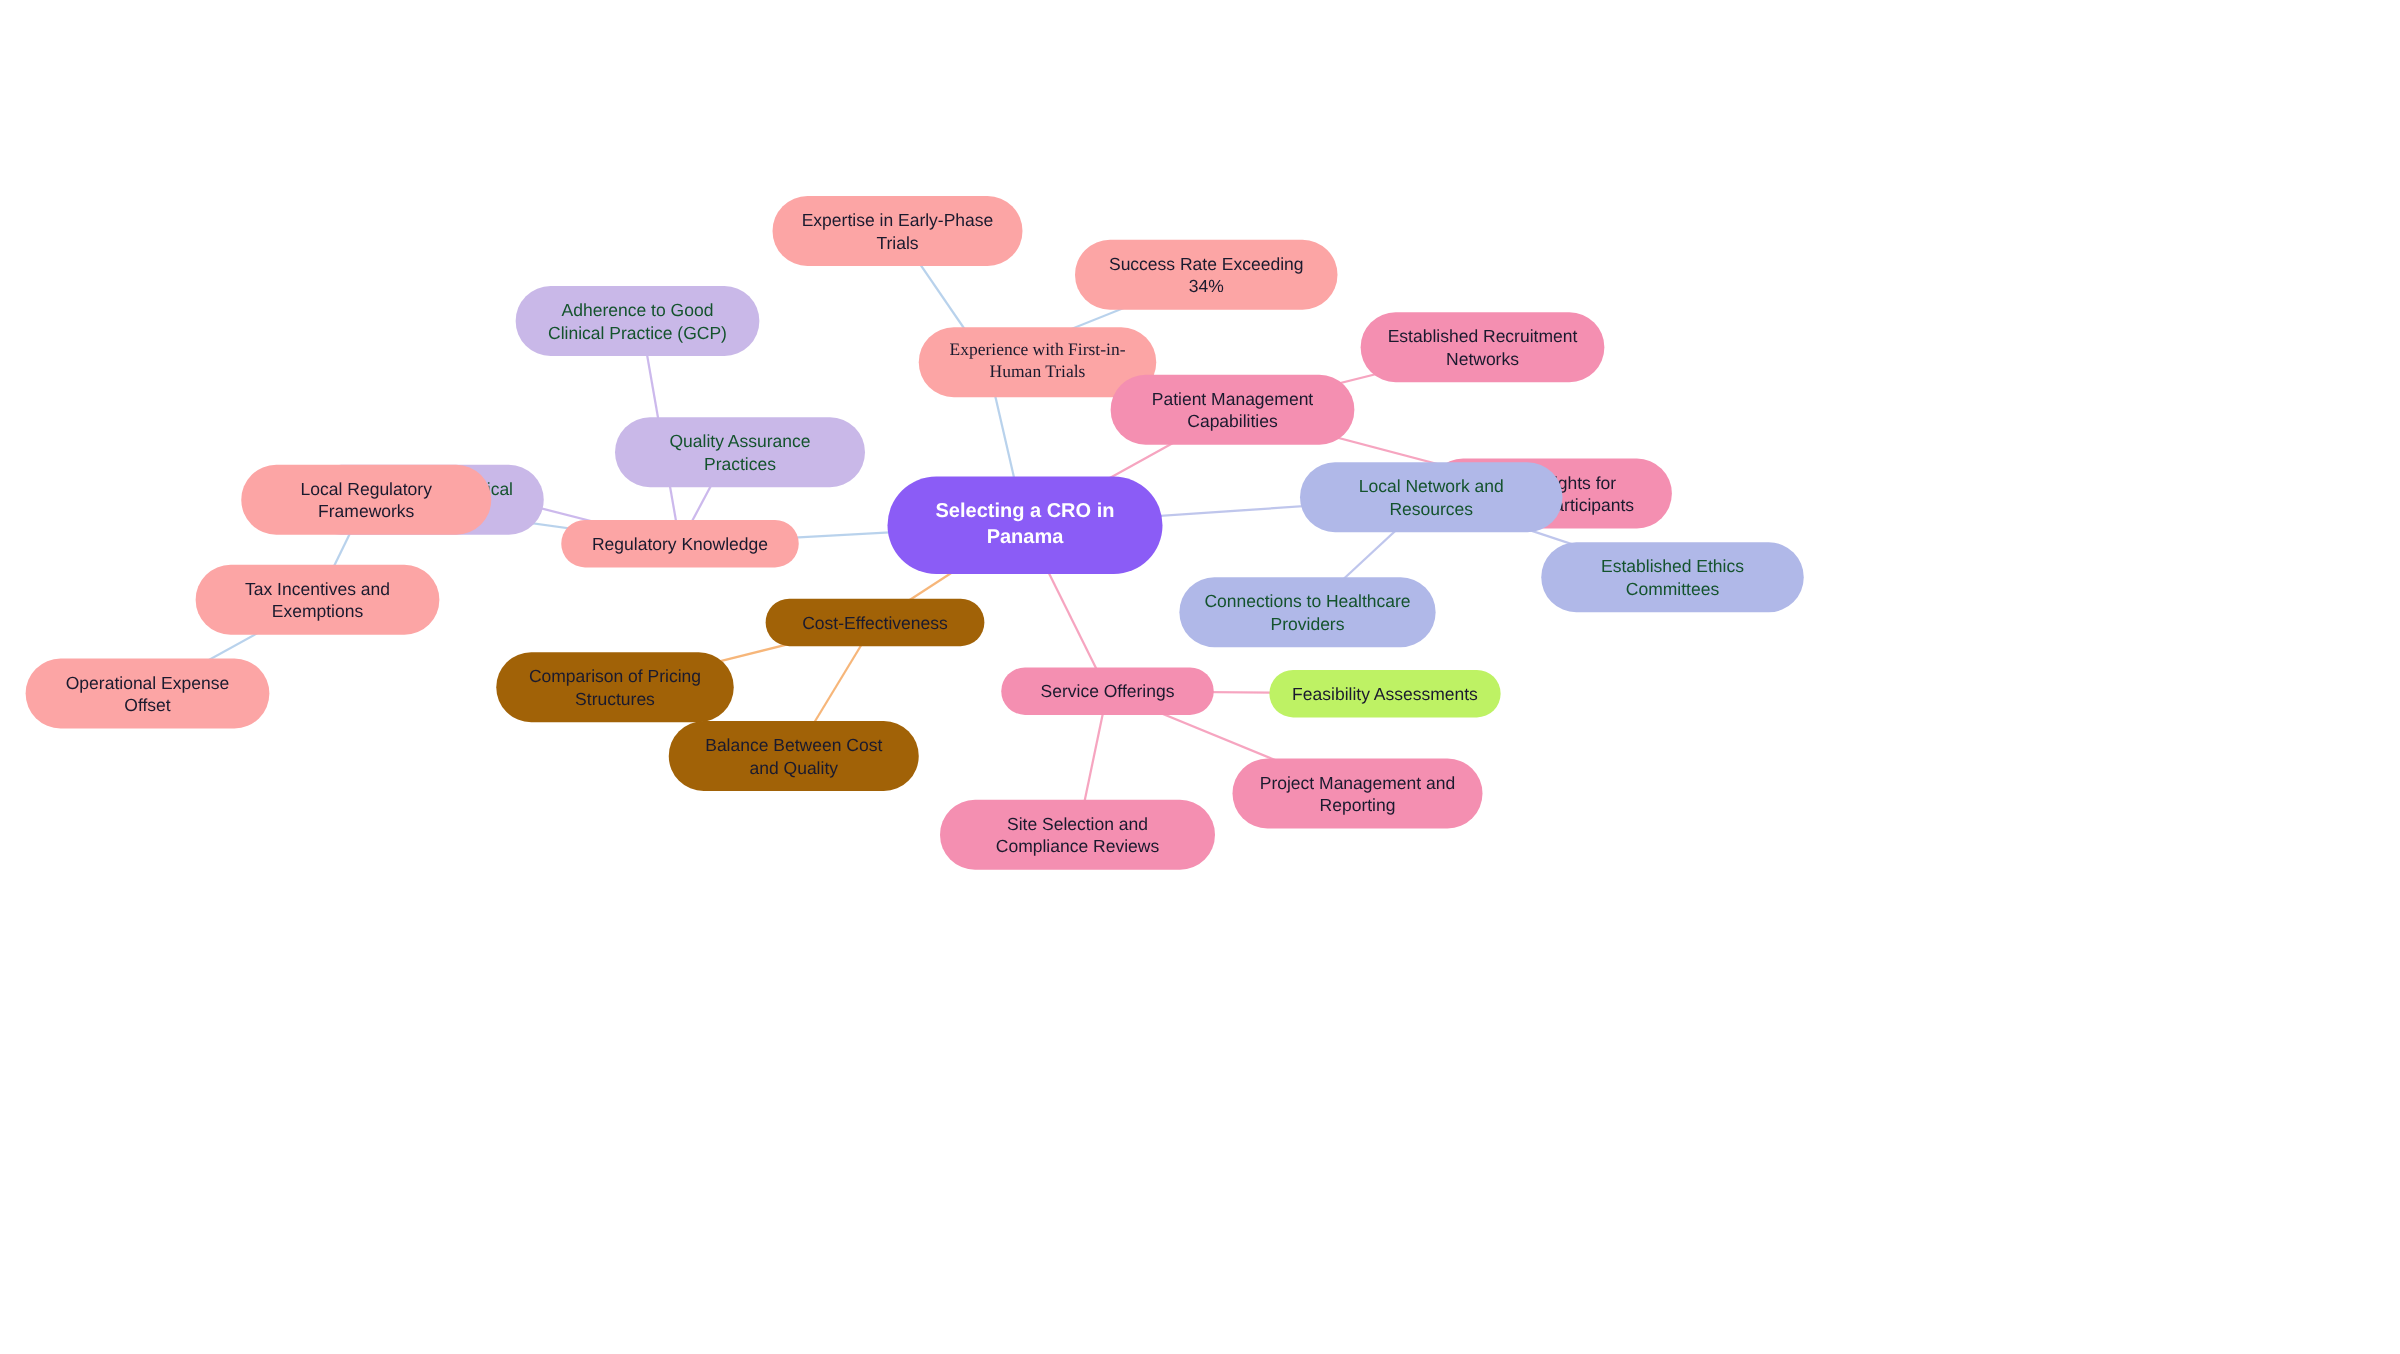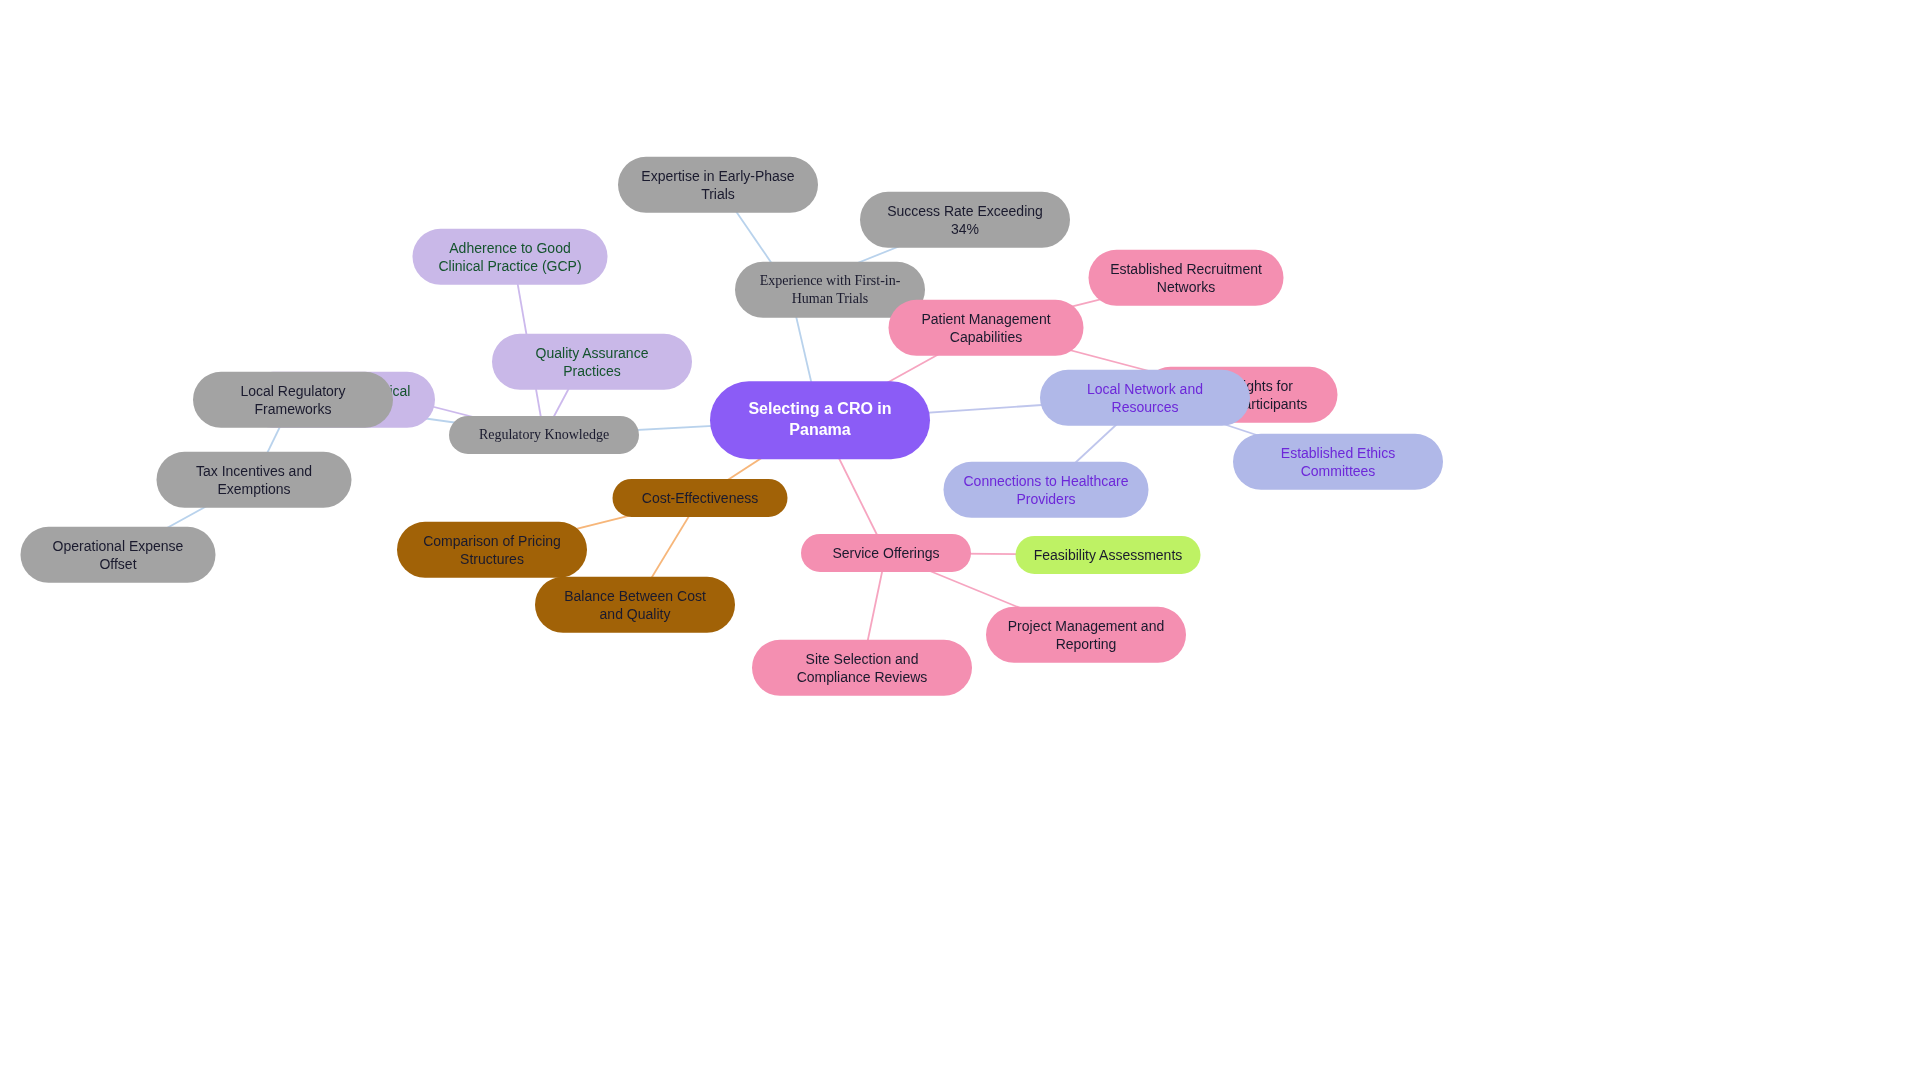--- a/index.html
+++ b/index.html
@@ -37,39 +37,39 @@
     .node-center {
       background: #8b5cf6;
       color: #ffffff;
       font-size: 16px;
       font-weight: 600;
       padding: 18px 32px;
       border-radius: 50px;
       width: 220px;
     }
     .node-blue {
-      background: #a3a3a3;
+      background: #fca5a5;
       color: #1a1a2e;
     }
     .node-purple {
       background: #c9b8e8;
       color: #14532d;
       margin-top: 17px;
     }
     .node-orange {
       background: #a16207;
       color: #1a1a2e;
     }
     .node-pink {
       background: #f48fb1;
       color: #1a1a2e;
     }
     .node-lavender {
       background: #b0b8e8;
-      color: #6d28d9;
+      color: #14532d;
     }
     .node-light-pink {
       background: #bef264;
       color: #1a1a2e;
     }
   </style>
 </head>
 <body>
 
 <div class="canvas">
@@ -99,21 +99,21 @@
       <line x1="886" y1="553" x2="862" y2="668" stroke="#f48fb1" stroke-width="1.8" opacity="0.8"></line>
     </svg>
   <div id="nodes-container">
       <div class="node node-center" style="left: 820px; top: 420px;">Selecting a CRO in Panama</div>
       <div class="node node-blue" style="left: 718px; top: 185px; width: 200px;">Expertise in Early-Phase Trials</div>
       <div class="node node-blue" style="left: 830px; top: 290px; width: 190px; font-family: Liberation Serif, serif;">Experience with First-in-Human Trials</div>
       <div class="node node-blue" style="left: 965px; top: 220px; width: 210px;">Success Rate Exceeding 34%</div>
       <div class="node node-purple" style="left: 510px; top: 240px; width: 195px;">Adherence to Good Clinical Practice (GCP)</div>
       <div class="node node-purple" style="left: 592px; top: 345px; width: 200px; text-align: center;">Quality Assurance Practices</div>
       <div class="node node-purple" style="left: 340px; top: 383px; width: 190px;">Commitment to Ethical Standards</div>
-      <div class="node node-blue" style="left: 544px; top: 435px; width: 190px; font-family: Liberation Serif, serif;">Regulatory Knowledge</div>
+      <div class="node node-blue" style="left: 544px; top: 435px; width: 190px;">Regulatory Knowledge</div>
       <div class="node node-blue" style="left: 293px; top: 400px; width: 200px;">Local Regulatory Frameworks</div>
       <div class="node node-blue" style="left: 254px; top: 480px; width: 195px;">Tax Incentives and Exemptions</div>
       <div class="node node-blue" style="left: 118px; top: 555px; width: 195px;">Operational Expense Offset</div>
       <div class="node node-orange" style="left: 700px; top: 498px; width: 175px;">Cost-Effectiveness</div>
       <div class="node node-orange" style="left: 492px; top: 550px; width: 190px;">Comparison of Pricing Structures</div>
       <div class="node node-orange" style="left: 635px; top: 605px; width: 200px;">Balance Between Cost and Quality</div>
       <div class="node node-pink" style="left: 986px; top: 328px; width: 195px;">Patient Management Capabilities</div>
       <div class="node node-pink" style="left: 1186px; top: 278px; width: 195px;">Established Recruitment Networks</div>
       <div class="node node-pink" style="left: 1240px; top: 395px; width: 195px;">Local Insights for Targeting Participants</div>
       <div class="node node-lavender" style="left: 1145px; top: 398px; width: 210px;">Local Network and Resources</div>

